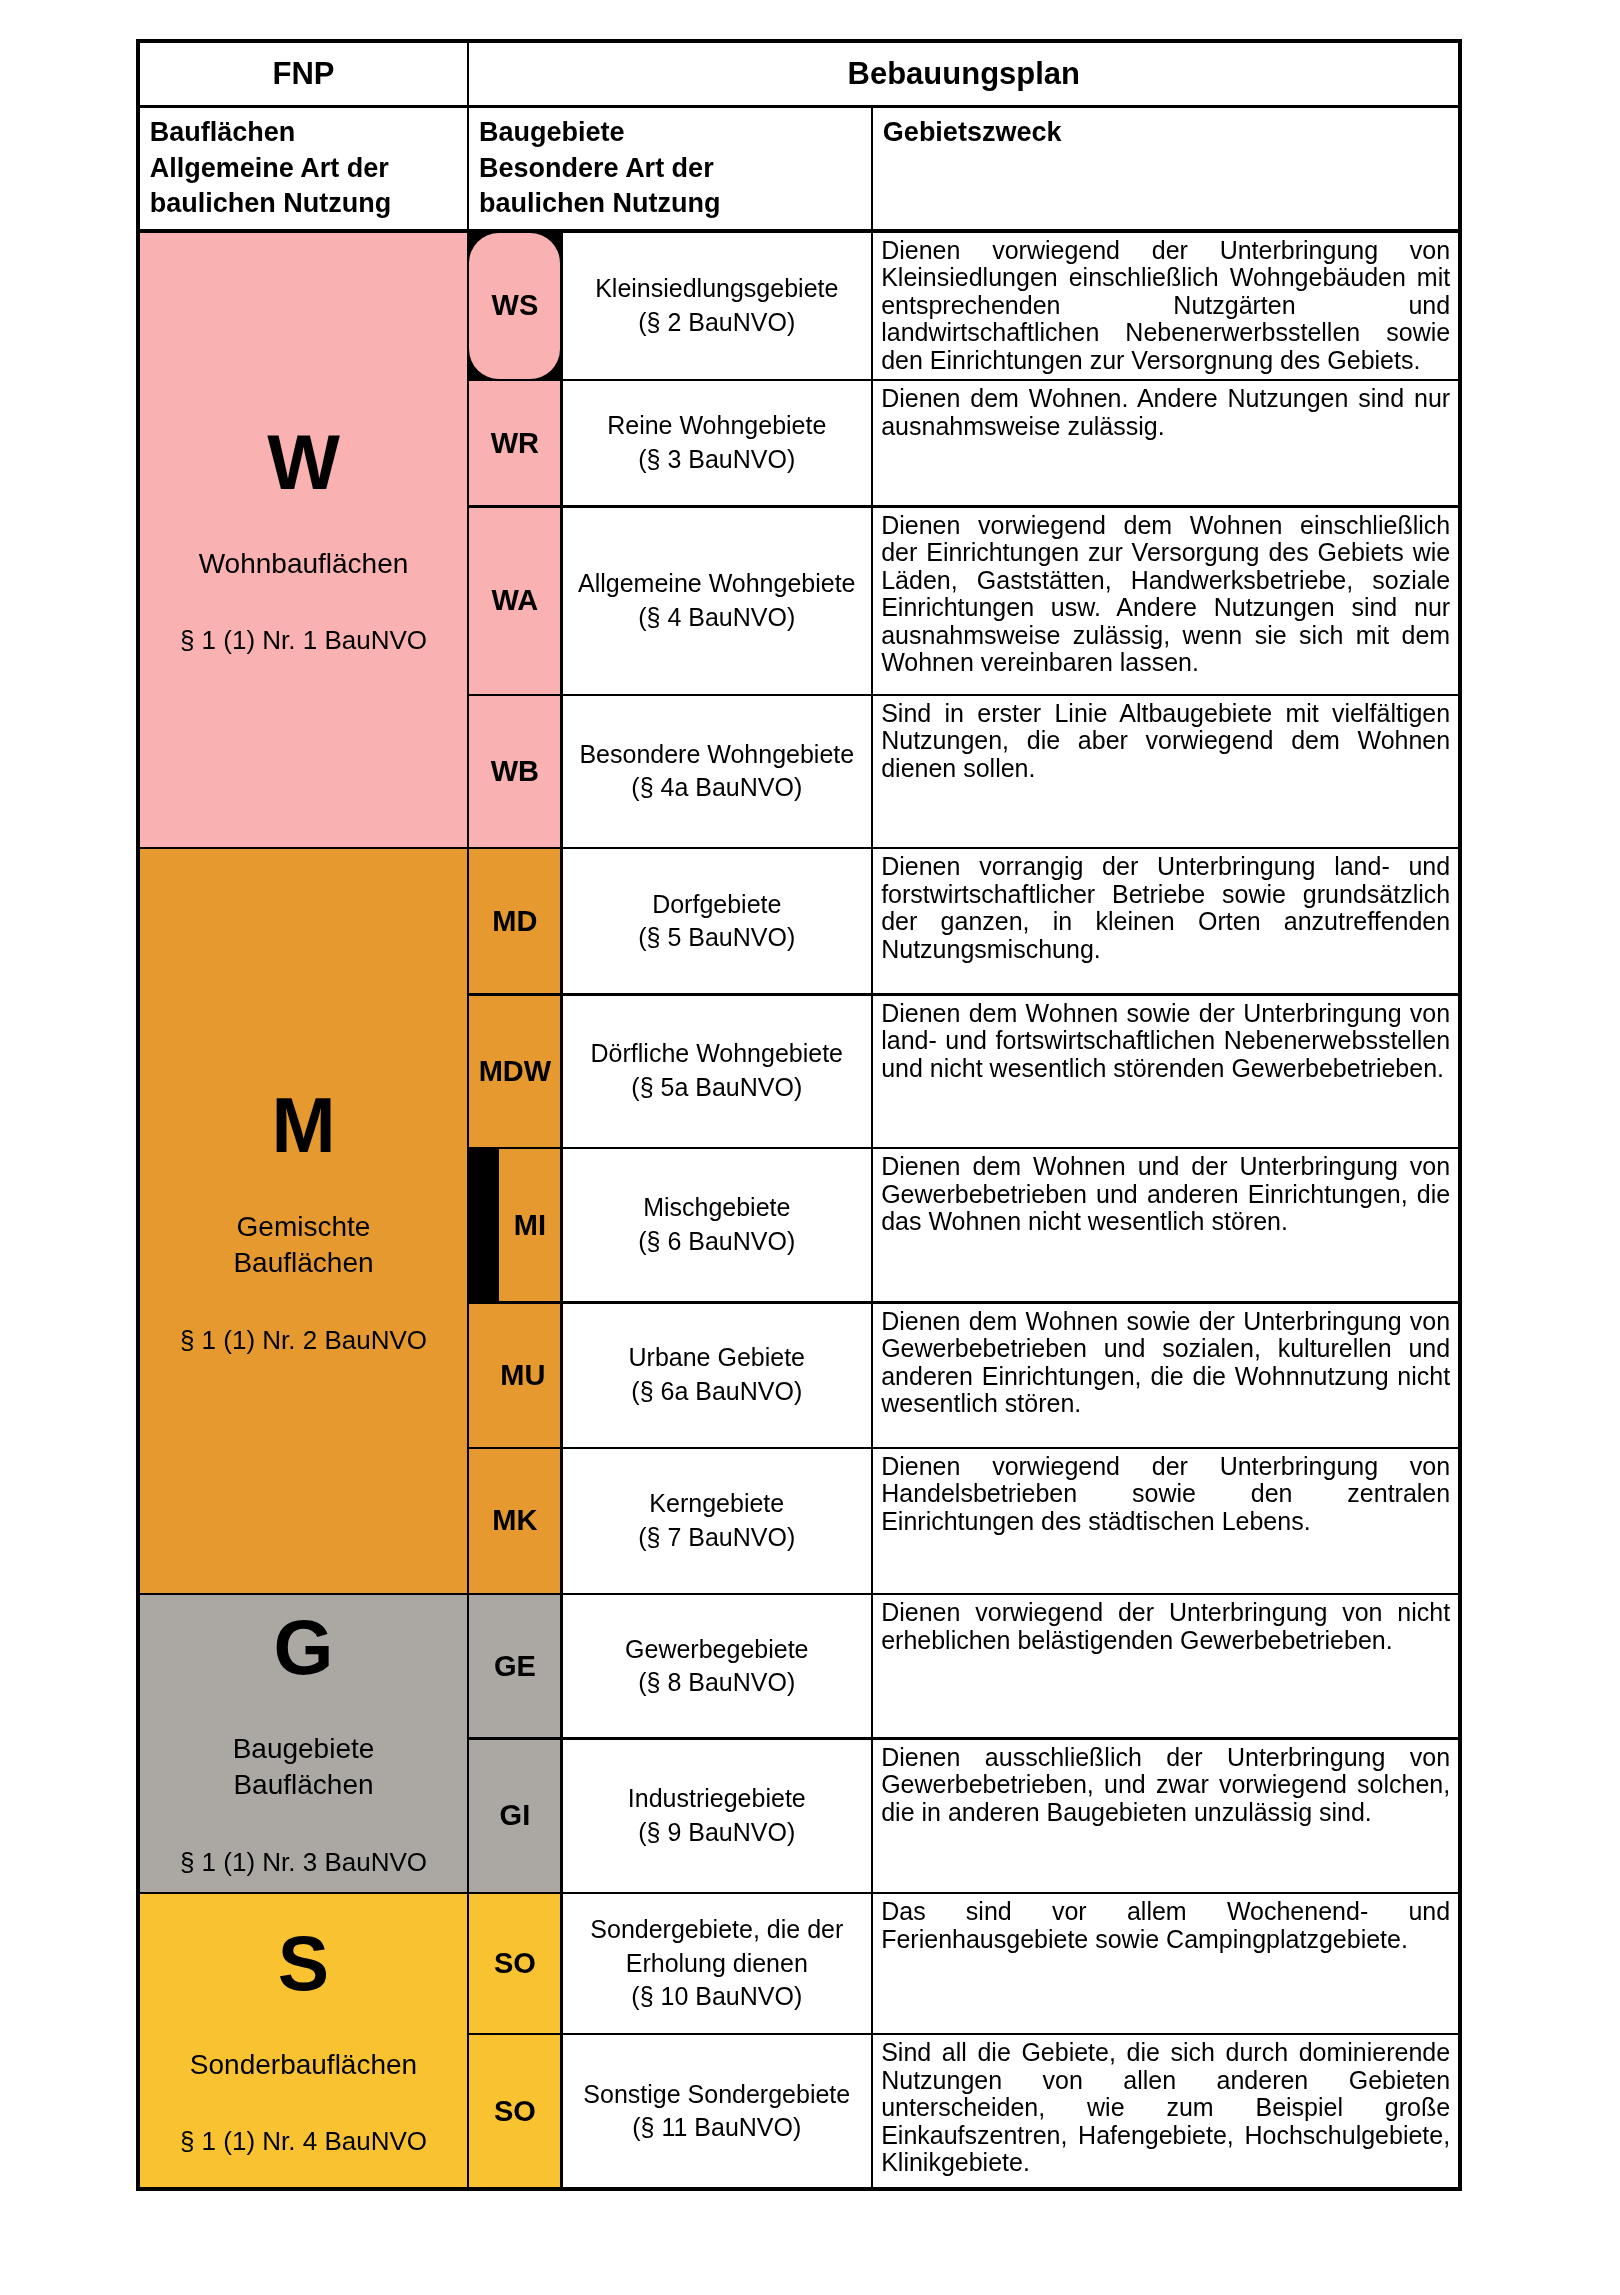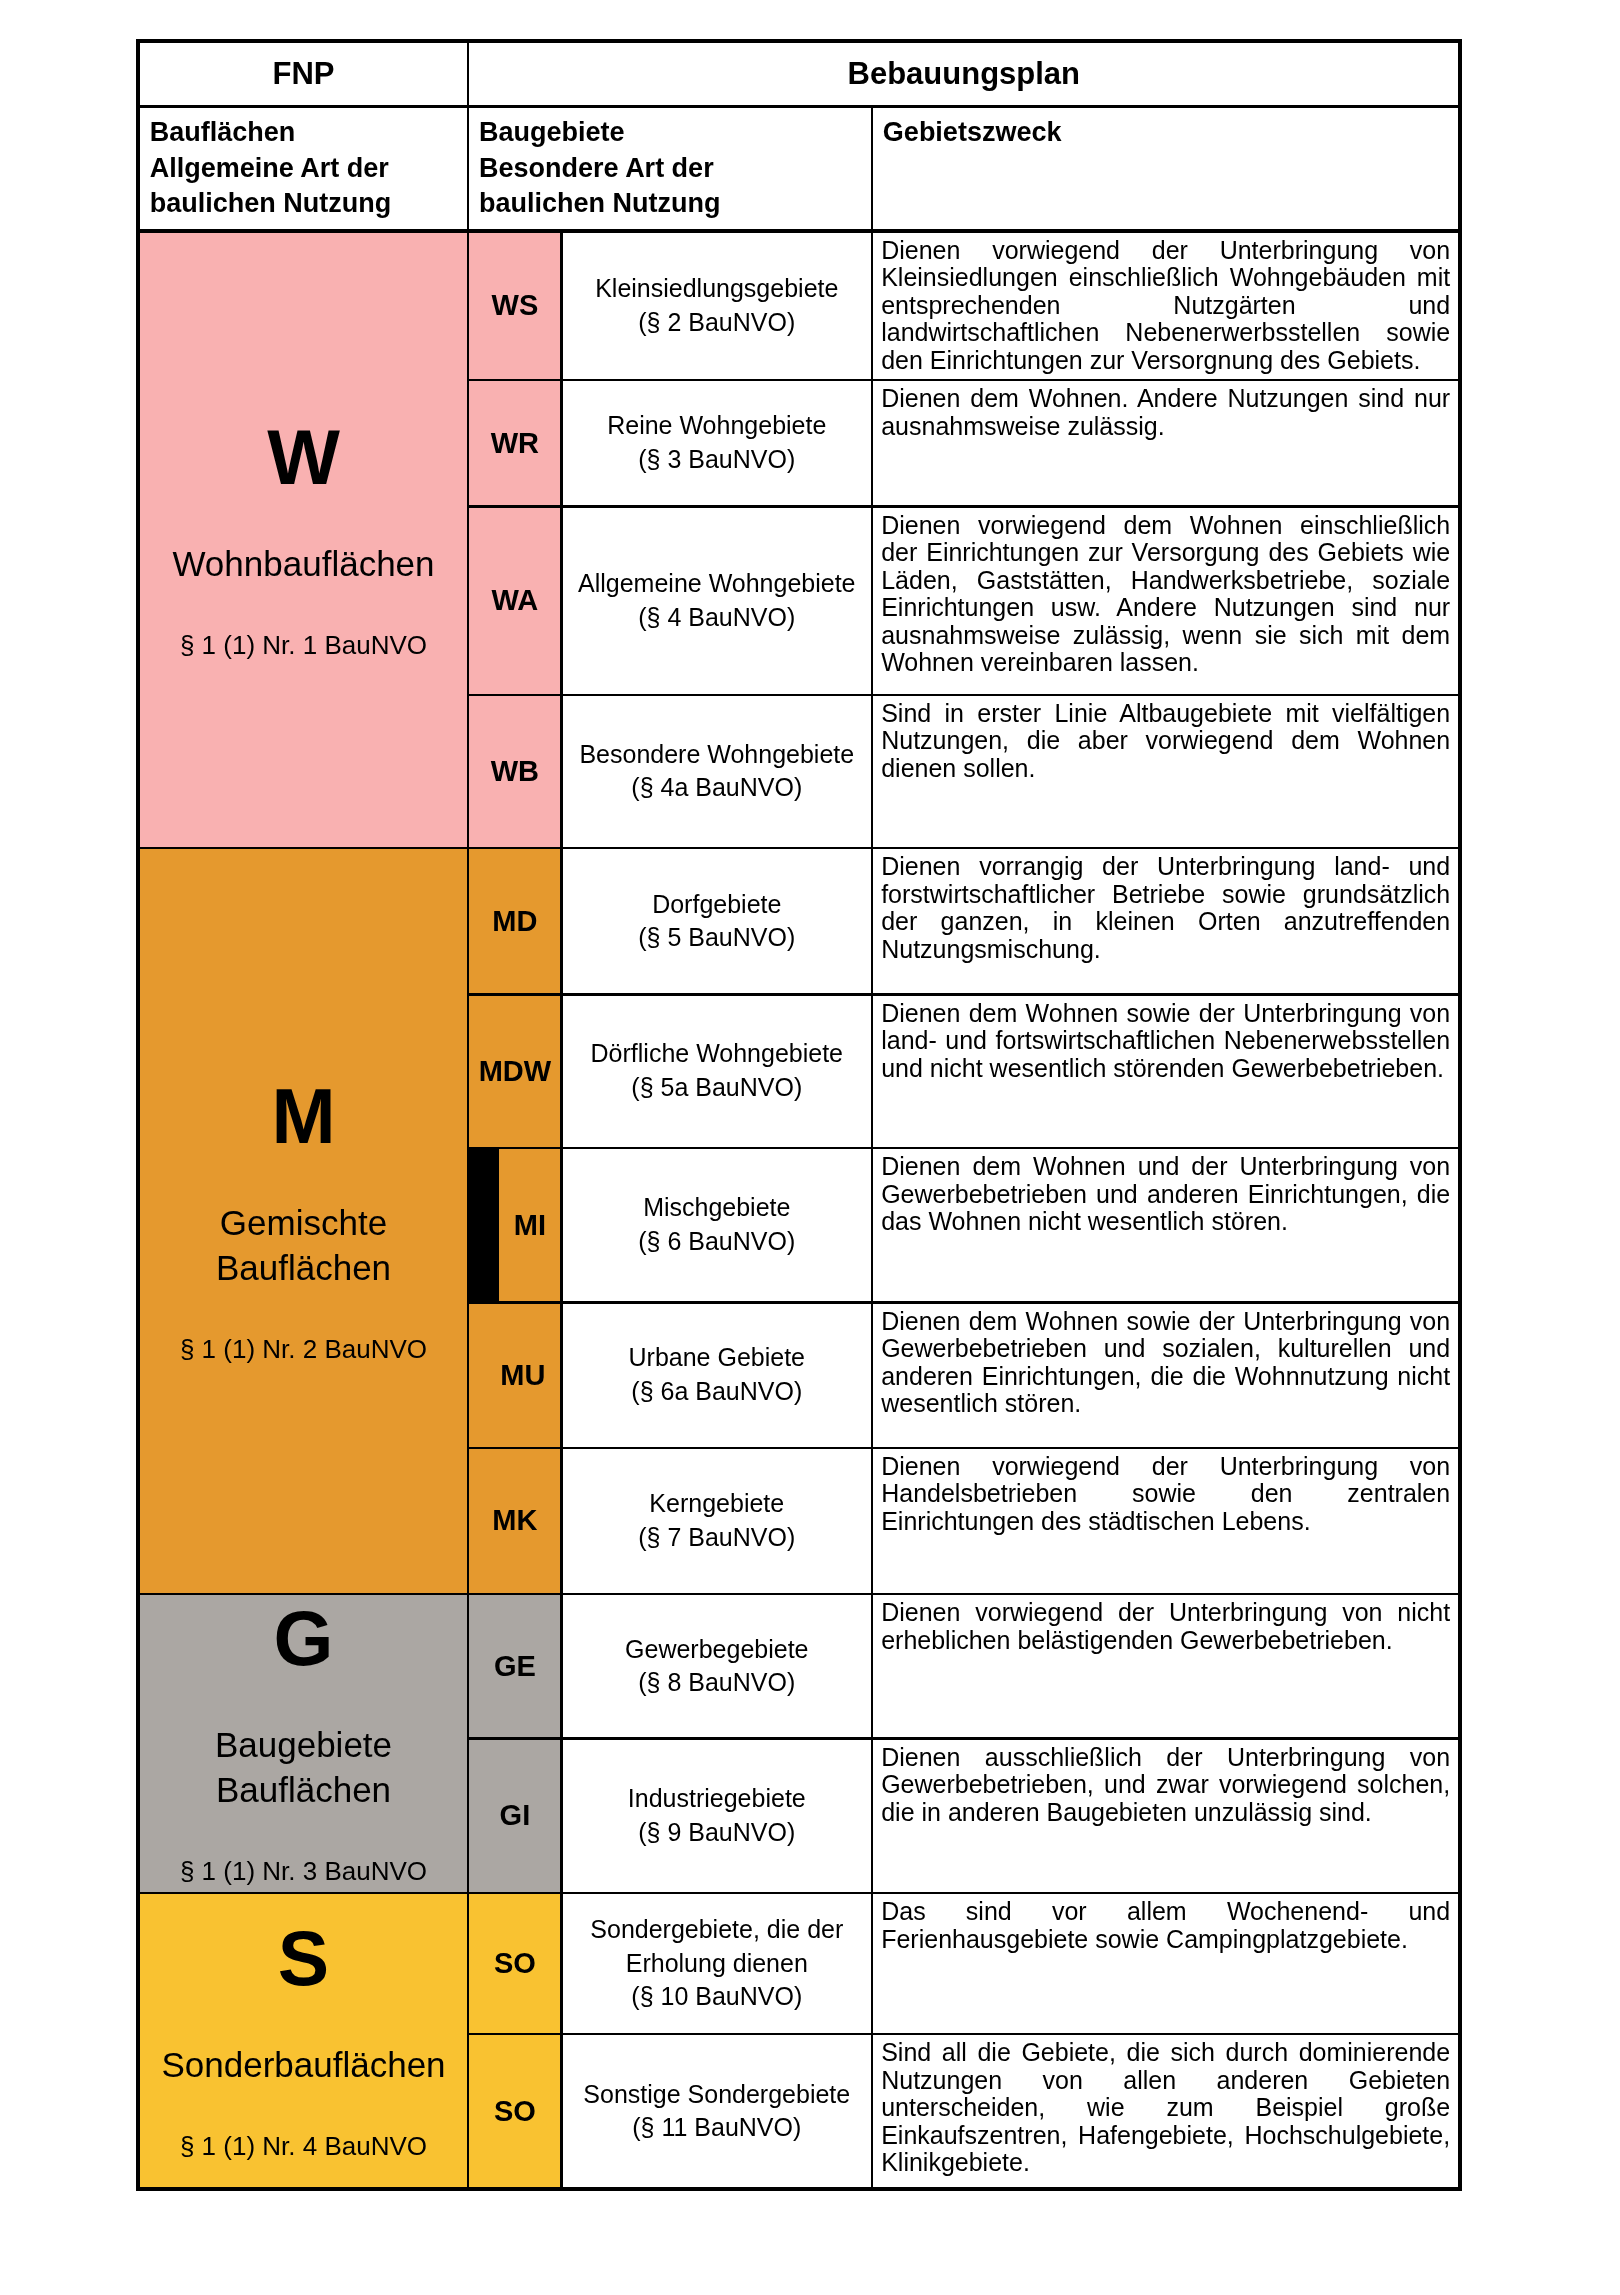--- a/index.html
+++ b/index.html
@@ -44,21 +44,21 @@
   }
   .zweck {
     font-size: 25px; line-height: 27.5px;
     padding: 4px 8px; text-align: justify; text-justify: inter-word;
   }
   .grp {
     display: flex; flex-direction: column; align-items: center; justify-content: center;
     text-align: center;
   }
   .letter { font-weight: bold; font-size: 77px; line-height: 1; }
-  .gname  { font-size: 35px; line-height: 1.3; margin-top: 45px; white-space: pre-line; }
+  .gname  { font-size: 28px; line-height: 1.3; margin-top: 45px; white-space: pre-line; }
   .gref   { font-size: 26px; margin-top: 43px; }
 </style>
 </head>
 <body>
 
 <div class="page">
   <div class="ptable">
 
     <div class="cell h1" style="grid-area:1/1/2/2">FNP</div>
     <div class="cell h1" style="grid-area:1/2/2/5">Bebauungsplan</div>
@@ -70,21 +70,21 @@
 Besondere Art der
 baulichen Nutzung</div>
     <div class="cell h2" style="grid-area:2/4/3/5">Gebietszweck</div>
 
     <div class="cell grp" style="grid-area: 3 / 1 / 7 / 2; background: rgb(249, 177, 177);">
       <div class="letter">W</div>
       <div class="gname">Wohnbauflächen</div>
       <div class="gref">§ 1 (1) Nr. 1 BauNVO</div>
     </div>
 
-    <div class="cell code" style="grid-area: 3 / 2 / 4 / 3; background: rgb(249, 177, 177);">WS</div>
+    <div class="cell code" style="grid-area: 3 / 2 / 4 / 3; background: rgb(249, 177, 177); border-radius: 30px;">WS</div>
     <div class="cell name" style="grid-area:3/3/4/4">
       <span>Kleinsiedlungsgebiete</span>
       <span>(§ 2 BauNVO)</span>
     </div>
     <div class="cell zweck" style="grid-area:3/4/4/5">Dienen vorwiegend der Unterbringung von Kleinsiedlungen einschließlich Wohngebäuden mit entsprechenden Nutzgärten und landwirtschaftlichen Nebenerwerbsstellen sowie den Einrichtungen zur Versorgnung des Gebiets.</div>
 
     <div class="cell code" style="grid-area: 4 / 2 / 5 / 3; background: rgb(249, 177, 177);">WR</div>
     <div class="cell name" style="grid-area:4/3/5/4">
       <span>Reine Wohngebiete</span>
       <span>(§ 3 BauNVO)</span>

